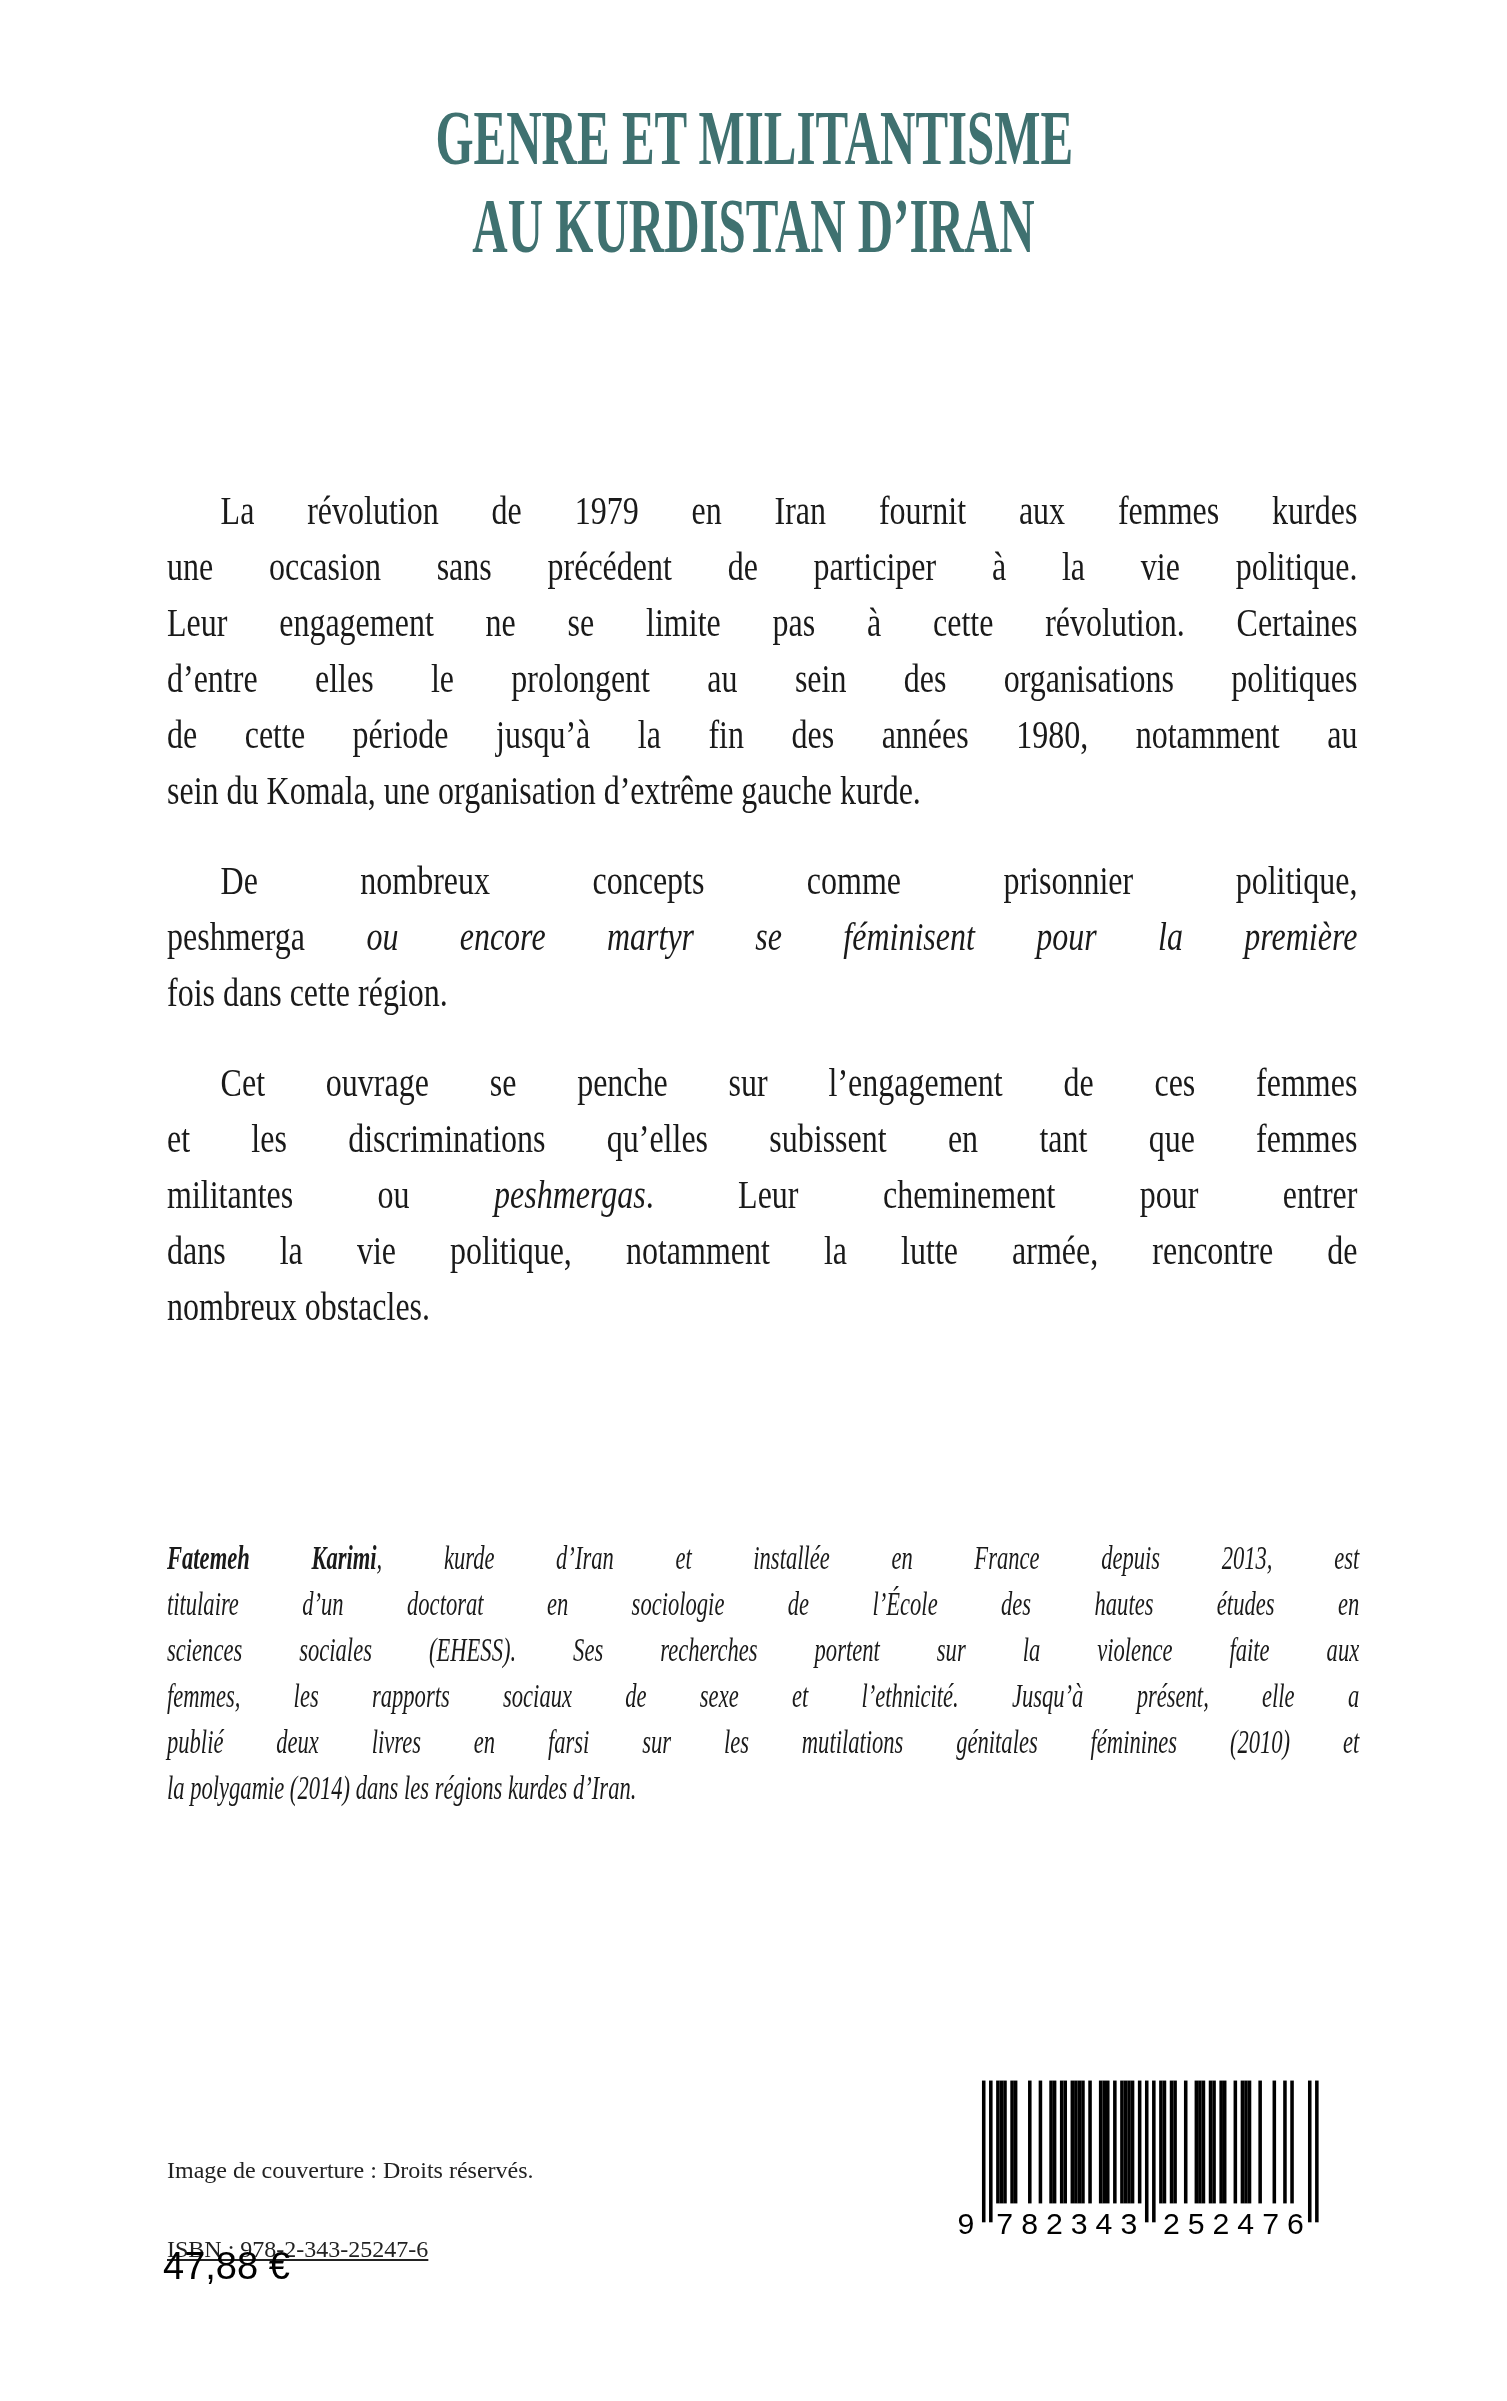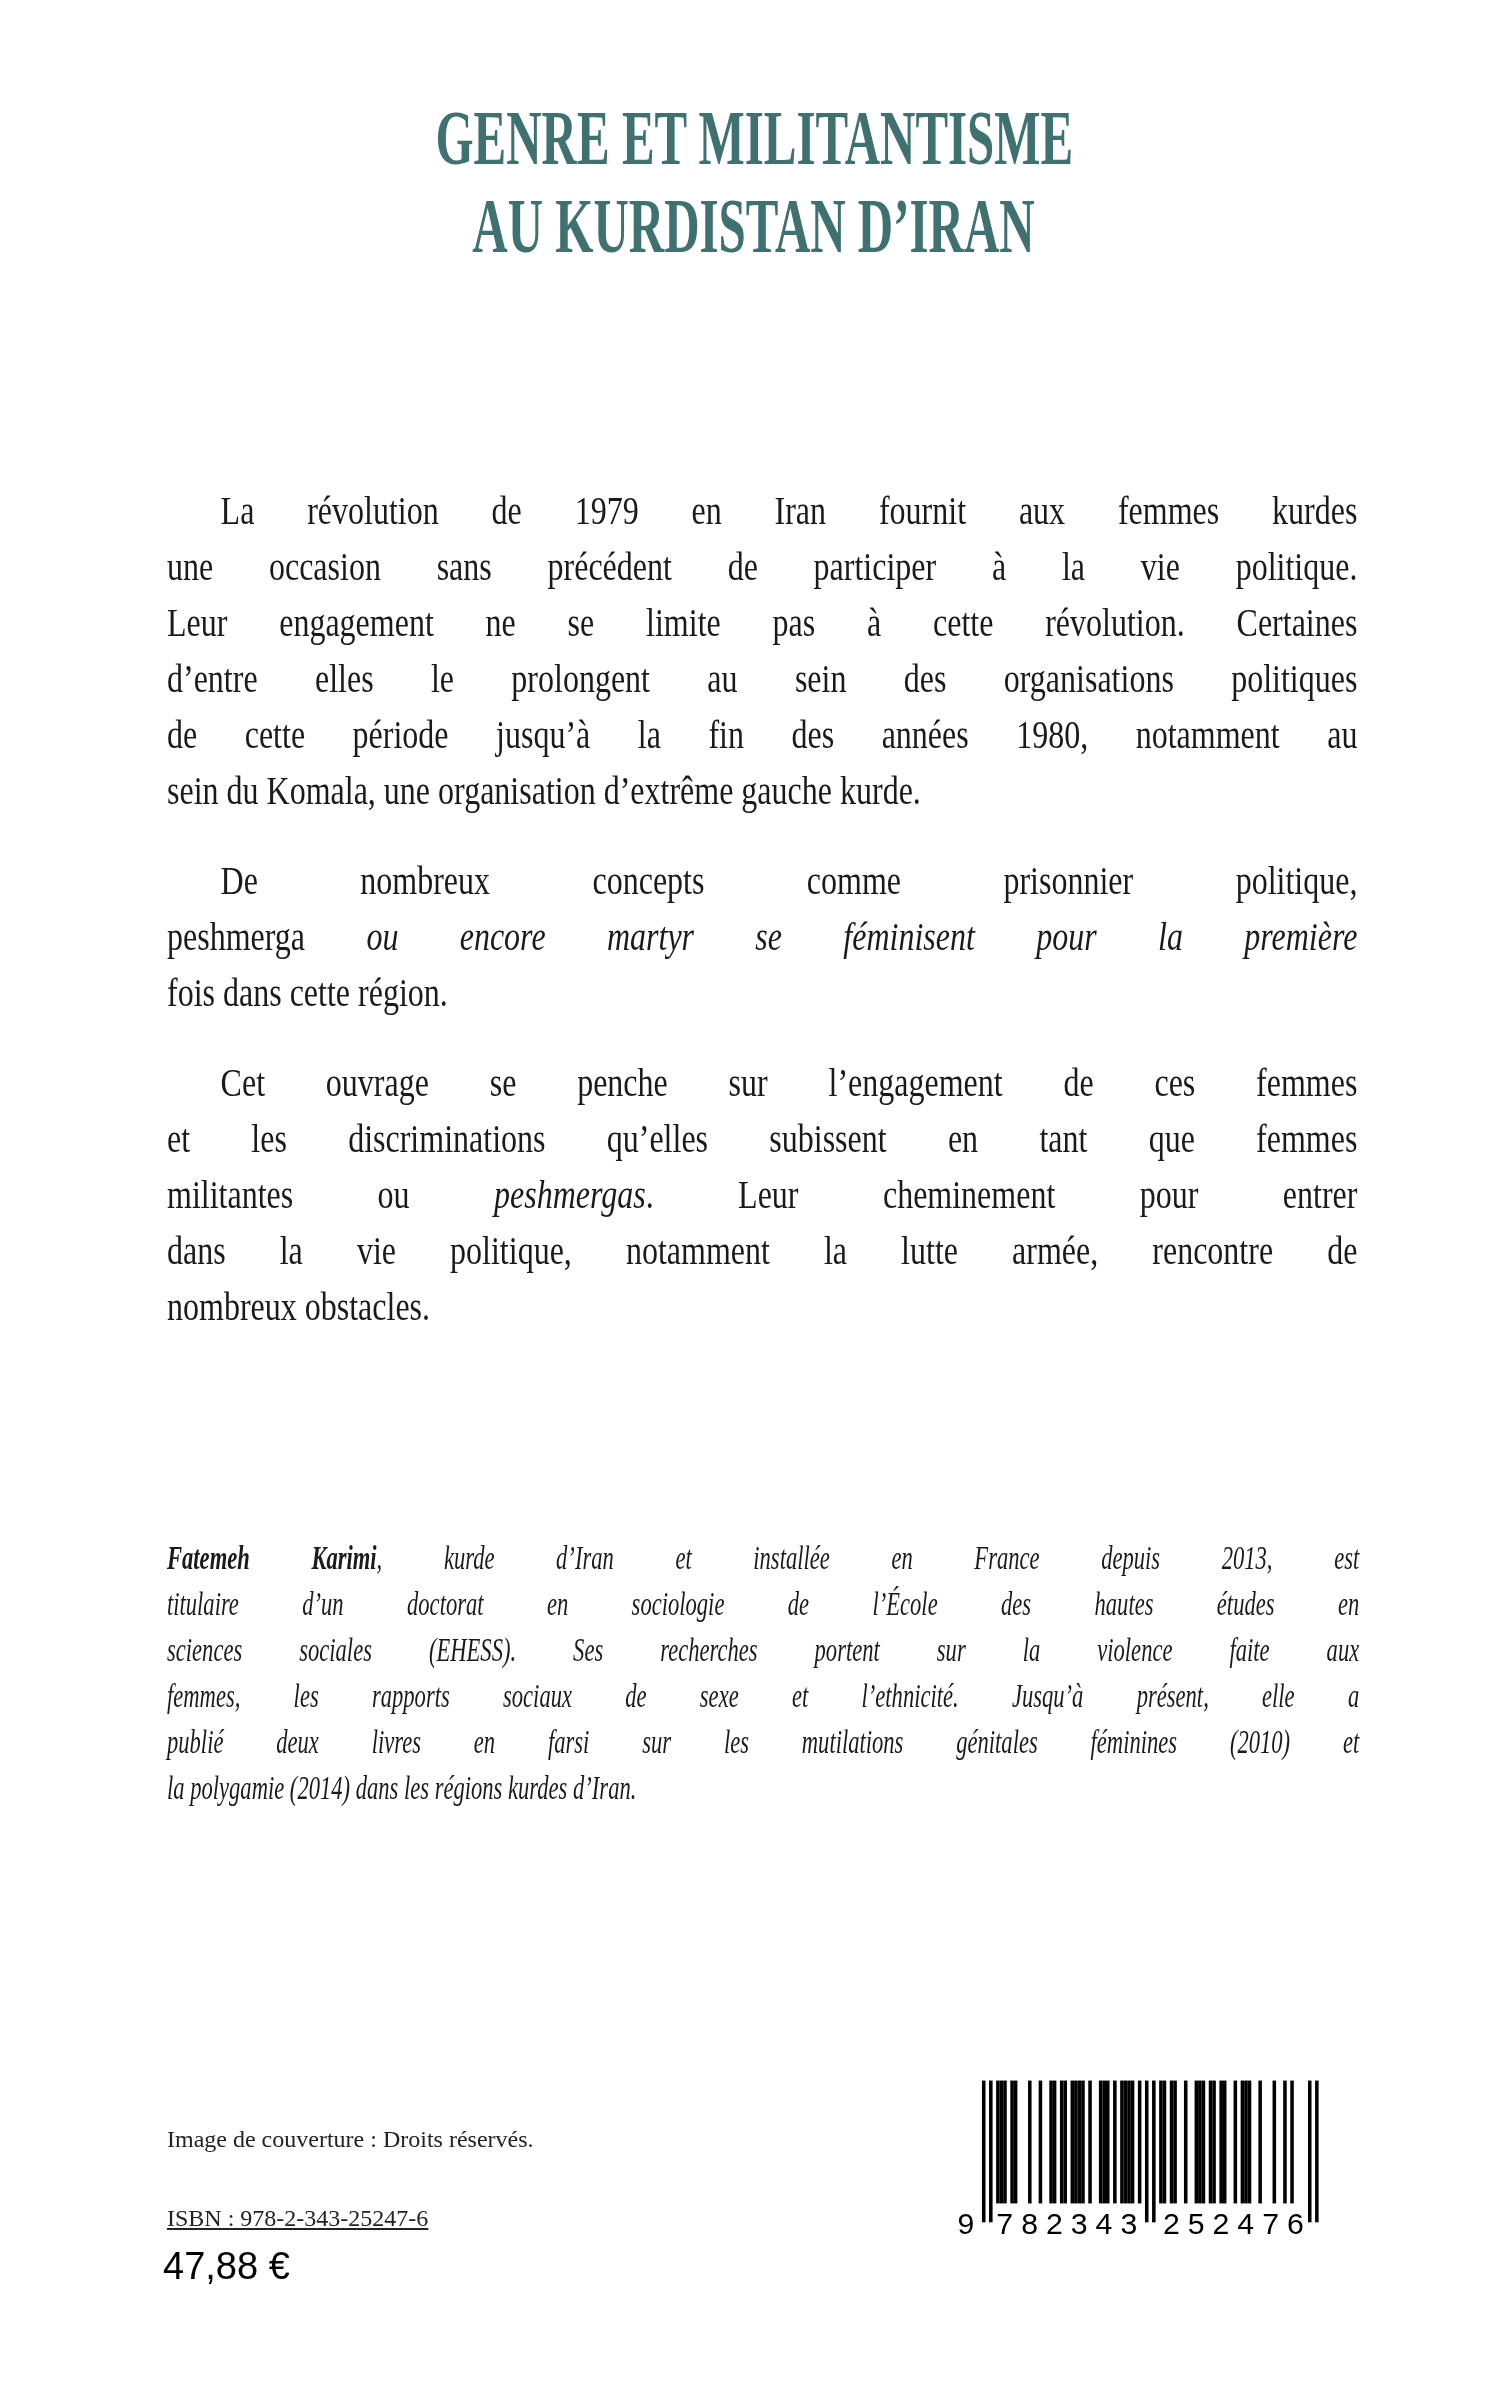--- a/index.html
+++ b/index.html
@@ -22,21 +22,21 @@
   .line.last { text-align: left; text-align-last: left; }
   .line.indent { padding-left: 67px; }
 
   #summary { left: 167px; top: 483px; width: 1488px; transform: scaleX(0.8); font-size: 40px; line-height: 56px; }
   .para { margin: 0 0 34px 0; }
 
   #bio { left: 167px; top: 1535px; width: 1743px; transform: scaleX(0.684); font-size: 33px; line-height: 46px; font-style: italic; }
   #bio b { font-weight: bold; }
 
   
-  .credit { position: absolute; left: 167px; font-family: "Liberation Serif", serif; color: #222; font-size: 24px; white-space: nowrap; }
+  .credit { position: absolute; left: 167px; font-family: "Liberation Serif", serif; color: #222; font-size: 24px; white-space: nowrap; margin-top: 31px; }
   #cover-credit { top: 2126px; }
   #isbn { top: 2205px; text-decoration: underline; }
   #price { position: absolute; left: 163px; top: 2245px; font-family: "Liberation Sans", sans-serif; font-size: 38px; color: #000; white-space: nowrap; }
 
   
   #barcode { position: absolute; left: 946px; top: 2073px; width: 397px; height: 189px; }
   #barcode-digits text { font-family: "Liberation Sans", sans-serif; font-size: 32px; fill: #000; }
 </style>
 </head>
 <body>

